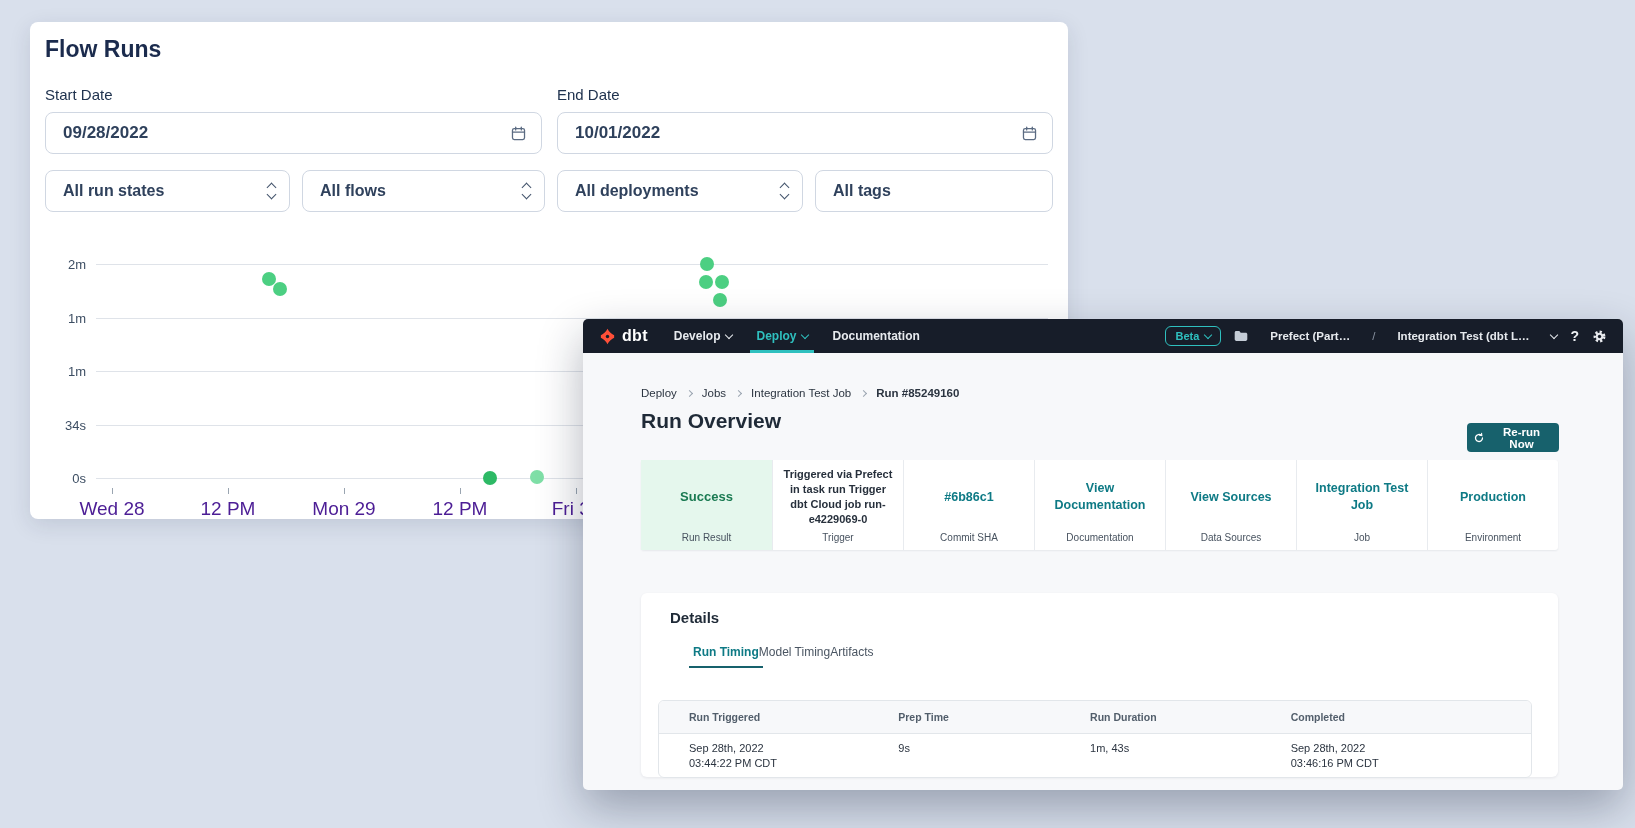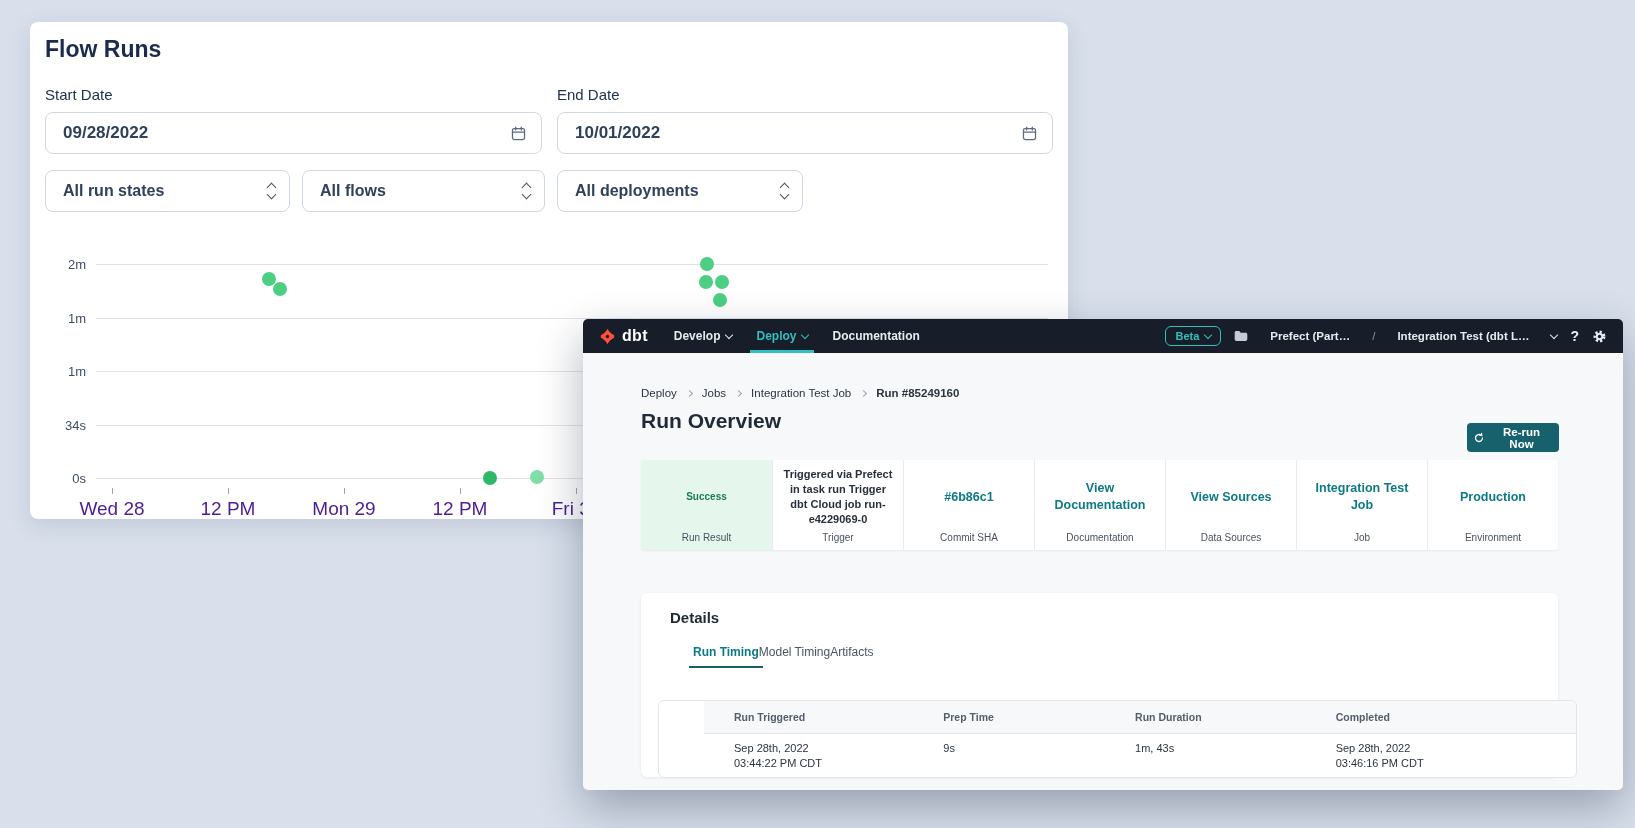--- a/index.html
+++ b/index.html
@@ -52,32 +52,32 @@
   #rerun-btn{position:absolute;left:884px;top:104px;width:92px;height:29px;background:#17616c;border:none;
     border-radius:4px;color:#fff;font-size:11.5px;font-weight:600;display:flex;align-items:center;
     justify-content:center;gap:5px;font-family:inherit;}
   #cards{position:absolute;left:58px;top:141px;width:917px;height:90px;display:grid;
     grid-template-columns:repeat(7,1fr);background:#fff;border-radius:3px;box-shadow:0 1px 2px rgba(20,30,50,.07);}
   .scard{position:relative;display:flex;align-items:center;justify-content:center;
     padding:6px 8px 22px;box-sizing:border-box;text-align:center;}
   .scard + .scard{border-left:1px solid #e8ebef;}
   .scard.mint{background:#e5f7ed;}
   .scard .value{font-size:12.5px;font-weight:700;color:#0e7a85;line-height:1.35;}
-  .scard.mint .value{color:#1a7a52;font-size:10px;}
+  .scard.mint .value{color:#1a7a52;font-size:13px;}
   .scard .value.dark{color:#27303c;font-size:11px;}
   .scard .caption{position:absolute;bottom:7px;left:0;right:0;text-align:center;font-size:10px;color:#47525f;}
   #details{position:absolute;left:58px;top:274px;width:917px;height:184px;background:#fff;border-radius:6px;
     box-shadow:0 1px 3px rgba(20,30,50,.08);box-sizing:border-box;}
   #details h2{position:absolute;left:29px;top:16px;margin:0;font-size:15px;font-weight:700;color:#1f2a37;}
   #tabs{position:absolute;left:52px;top:52px;display:flex;}
   .tab{position:relative;font-size:12px;color:#4a5562;padding-bottom:9px;}
   .tab.active{color:#0e7a85;font-weight:700;}
   .tab.active::after{content:'';position:absolute;left:-4px;right:-4px;bottom:0;height:2.5px;background:#17616c;}
   #run-table{position:absolute;left:17px;top:107px;width:872px;border:1px solid #e2e6ea;border-radius:6px;
-    overflow:hidden;background:#fff;padding-left:45px;}
+    overflow:hidden;background:#fff;}
   .trow{display:grid;grid-template-columns:24%,22%,23%,31%;grid-template-columns:24% 22% 23% 31%;}
   .thead{background:#f7f8fa;border-bottom:1px solid #e2e6ea;}
   .thead .cell{padding:10px 10px 10px 30px;font-size:10.5px;font-weight:600;color:#525e6b;}
   .tbody .cell{padding:8px 10px 8px 30px;font-size:11px;color:#2b3440;}
   .cell .sub{margin-top:3px;}
   svg{display:block;}
 </style>
 </head>
 <body>
 
@@ -123,20 +123,23 @@
         <i class="up"></i>
         <i class="dn"></i>
       </span>
   </div>
   <div class="inputbox selbox" style="left:527px;top:148px;width:246px;">
     <span class="val">All deployments</span>
     <span class="updown">
         <i class="up"></i>
         <i class="dn"></i>
       </span>
+  </div>
+  <div class="inputbox selbox" style="left:785px;top:148px;width:238px;">
+    <span class="val">All tags</span>
   </div>
 
   <div id="plot">
       <div class="gridline" style="top: 242px;"></div>
       <div class="ylabel" style="top: 242px;">2m</div>
       <div class="gridline" style="top: 296px;"></div>
       <div class="ylabel" style="top: 296px;">1m</div>
       <div class="gridline" style="top: 349px;"></div>
       <div class="ylabel" style="top: 349px;">1m</div>
       <div class="gridline" style="top: 403px;"></div>

